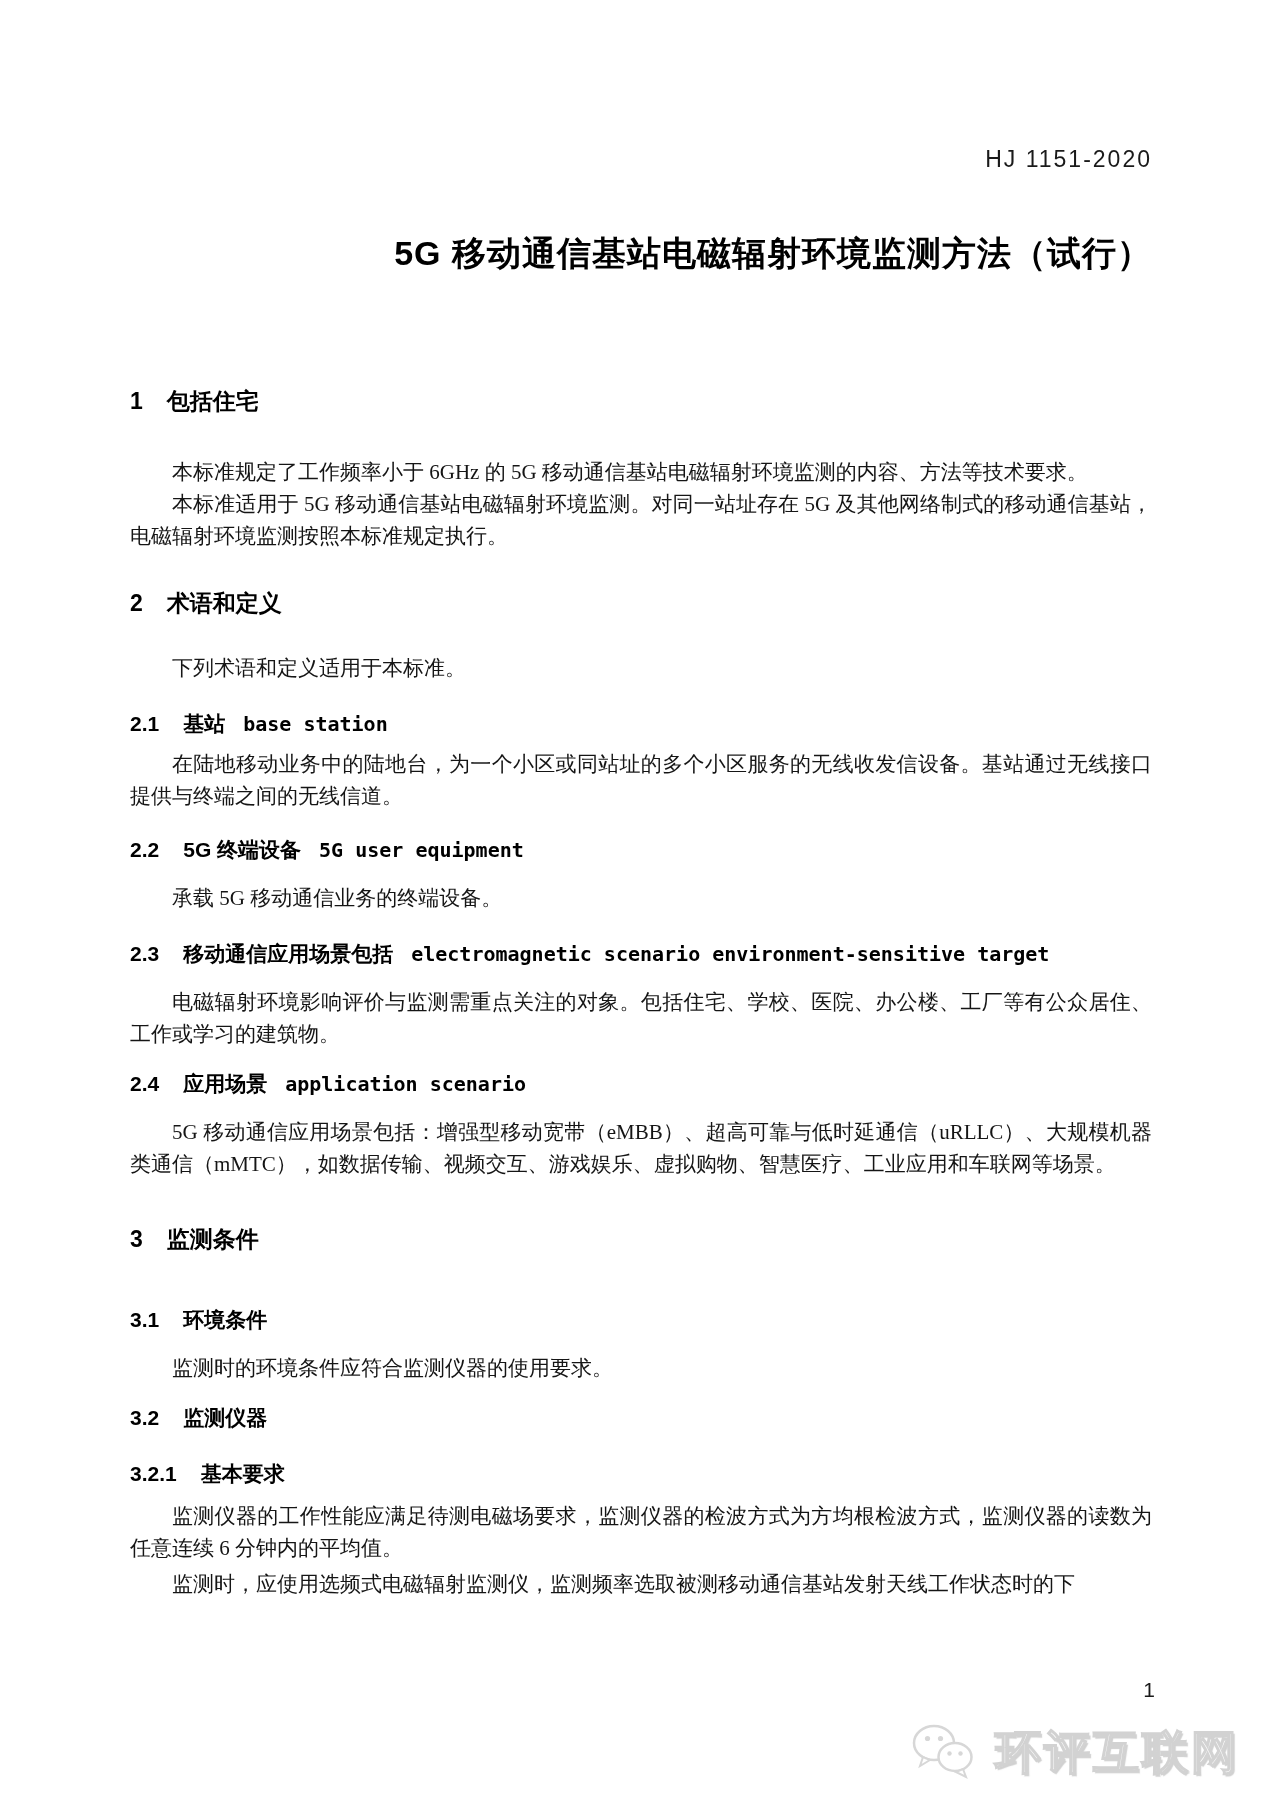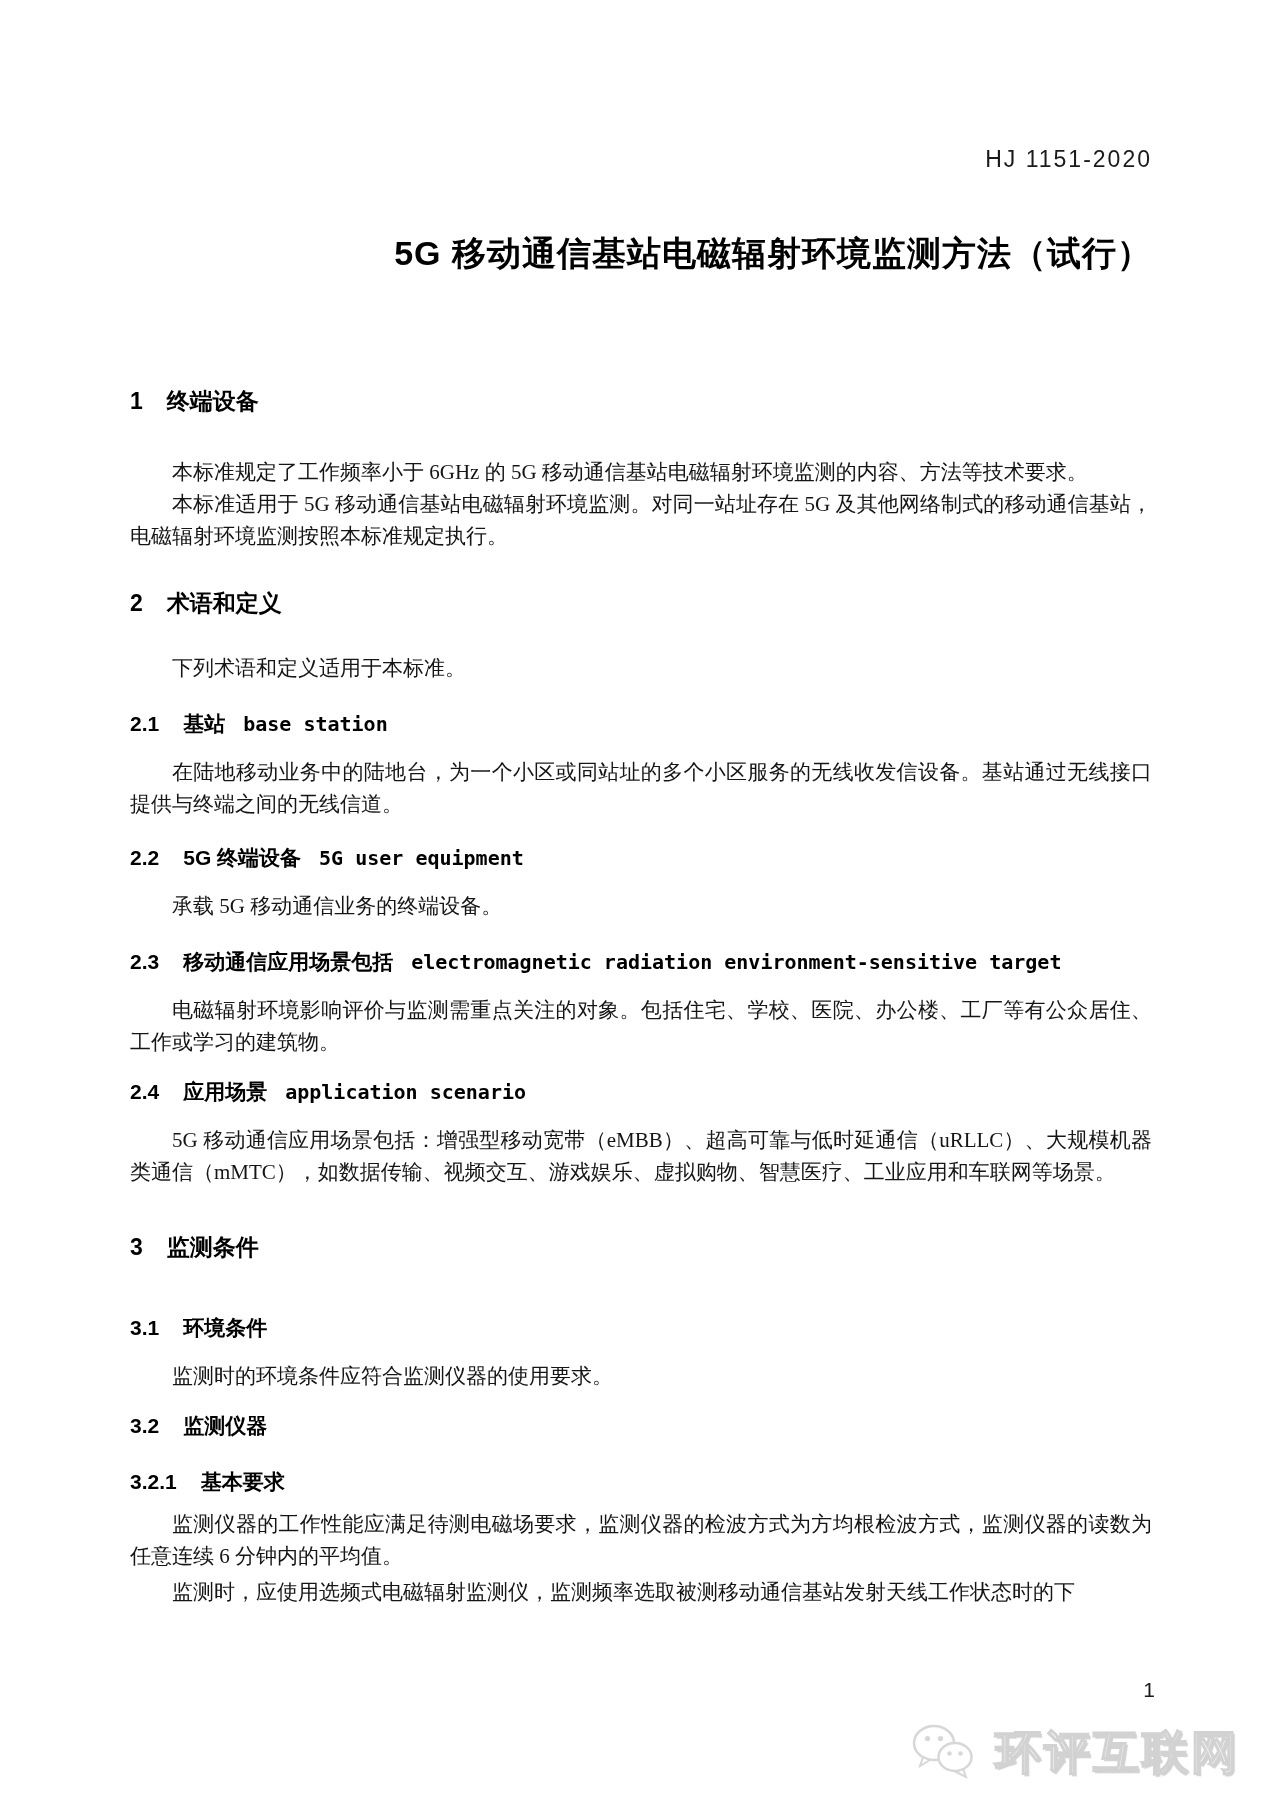--- a/index.html
+++ b/index.html
@@ -30,21 +30,21 @@
   .para{margin:0;font-size:21px;line-height:32px;text-align:justify;
         text-indent:2em;color:#151515;}
 
   
   [data-name="section-1-heading"]{margin-top:110px;}
   [data-name="para-scope-1"]{margin-top:40px;}
   [data-name="para-scope-2"]{margin-top:0;}
   [data-name="section-2-heading"]{margin-top:36px;}
   [data-name="para-terms-intro"]{margin-top:34px;}
   [data-name="section-2-1-heading"]{margin-top:26px;}
-  [data-name="para-base-station-def"]{margin-top:18px;}
+  [data-name="para-base-station-def"]{margin-top:10px;}
   [data-name="section-2-2-heading"]{margin-top:24px;}
   [data-name="para-user-equipment-def"]{margin-top:18px;}
   [data-name="section-2-3-heading"]{margin-top:26px;}
   [data-name="para-sensitive-target-def"]{margin-top:18px;}
   [data-name="section-2-4-heading"]{margin-top:20px;}
   [data-name="para-application-def"]{margin-top:18px;}
   [data-name="section-3-heading"]{margin-top:44px;}
   [data-name="section-3-1-heading"]{margin-top:52px;}
   [data-name="para-env-condition"]{margin-top:18px;}
   [data-name="section-3-2-heading"]{margin-top:20px;}
@@ -67,42 +67,42 @@
 <body>
 
 <div class="page" data-name="document-page">
   <div class="text-col" data-name="text-column">
 
     <div class="running-head" data-name="standard-code">HJ 1151-2020</div>
 
     <h1 class="doc-title" data-name="document-title">5G 移动通信基站电磁辐射环境监测方法（试行）</h1>
 
     <h2 data-name="section-1-heading">
-      <span class="hnum" data-name="section-number">1</span><span data-name="section-label">终端设备</span>
+      <span class="hnum" data-name="section-number">1</span><span data-name="section-label">包括住宅</span>
     </h2>
     <p class="para" data-name="para-scope-1">本标准规定了工作频率小于 6GHz 的 5G 移动通信基站电磁辐射环境监测的内容、方法等技术要求。</p>
     <p class="para" data-name="para-scope-2">本标准适用于 5G 移动通信基站电磁辐射环境监测。对同一站址存在 5G 及其他网络制式的移动通信基站，电磁辐射环境监测按照本标准规定执行。</p>
 
     <h2 data-name="section-2-heading">
       <span class="hnum" data-name="section-number">2</span><span data-name="section-label">术语和定义</span>
     </h2>
     <p class="para" data-name="para-terms-intro">下列术语和定义适用于本标准。</p>
 
     <h3 data-name="section-2-1-heading">
       <span class="hnum" data-name="term-number">2.1</span><span data-name="term-zh">基站</span><span class="hen" data-name="term-en">base station</span>
     </h3>
     <p class="para" data-name="para-base-station-def">在陆地移动业务中的陆地台，为一个小区或同站址的多个小区服务的无线收发信设备。基站通过无线接口提供与终端之间的无线信道。</p>
 
     <h3 data-name="section-2-2-heading">
       <span class="hnum" data-name="term-number">2.2</span><span data-name="term-zh">5G 终端设备</span><span class="hen" data-name="term-en">5G user equipment</span>
     </h3>
     <p class="para" data-name="para-user-equipment-def">承载 5G 移动通信业务的终端设备。</p>
 
     <h3 data-name="section-2-3-heading">
-      <span class="hnum" data-name="term-number">2.3</span><span data-name="term-zh">移动通信应用场景包括</span><span class="hen" data-name="term-en">electromagnetic radiation environment-sensitive target</span>
+      <span class="hnum" data-name="term-number">2.3</span><span data-name="term-zh">移动通信应用场景包括</span><span class="hen" data-name="term-en">electromagnetic scenario environment-sensitive target</span>
     </h3>
     <p class="para" data-name="para-sensitive-target-def">电磁辐射环境影响评价与监测需重点关注的对象。包括住宅、学校、医院、办公楼、工厂等有公众居住、工作或学习的建筑物。</p>
 
     <h3 data-name="section-2-4-heading">
       <span class="hnum" data-name="term-number">2.4</span><span data-name="term-zh">应用场景</span><span class="hen" data-name="term-en">application scenario</span>
     </h3>
     <p class="para" data-name="para-application-def">5G 移动通信应用场景包括：增强型移动宽带（eMBB）、超高可靠与低时延通信（uRLLC）、大规模机器类通信（mMTC），如数据传输、视频交互、游戏娱乐、虚拟购物、智慧医疗、工业应用和车联网等场景。</p>
 
     <h2 data-name="section-3-heading">
       <span class="hnum" data-name="section-number">3</span><span data-name="section-label">监测条件</span>

